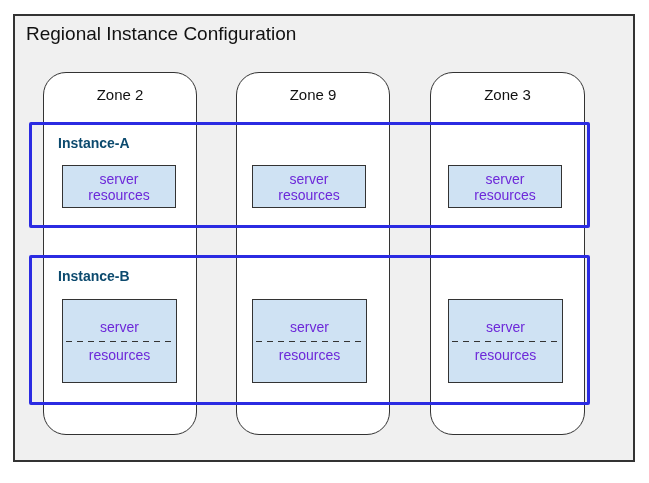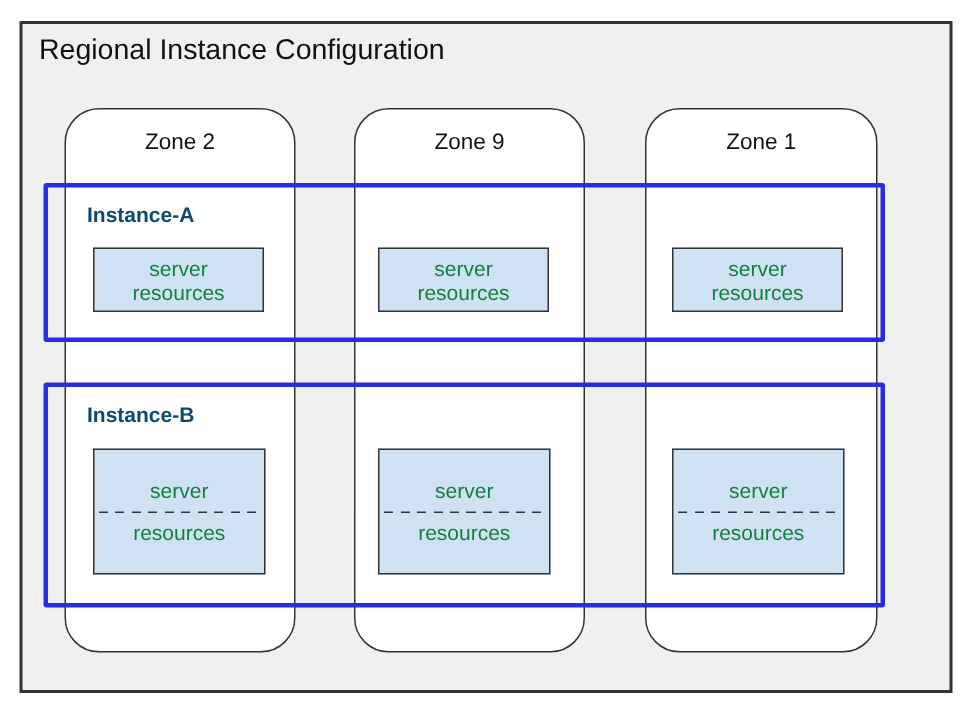--- a/index.html
+++ b/index.html
@@ -80,21 +80,21 @@
     box-sizing: border-box;
     background: #cfe2f3;
     border: 1px solid #333333;
     display: flex;
     flex-direction: column;
     align-items: center;
     justify-content: center;
     text-align: center;
     font-size: 14px;
     line-height: 16px;
-    color: #15803d;
+    color: #6d28d9;
     z-index: 3;
   }
   .row-a { top: 165px; height: 43px; width: 114px; }
   .row-b { top: 299px; height: 84px; width: 115px; }
   .col-1 { left: 62px; }
   .col-2 { left: 252px; }
   .col-3 { left: 448px; }
   .row-b { gap: 12px; }
   .dashed-divider {
     position: absolute;
@@ -114,21 +114,21 @@
 
   <div class="diagram-title">Regional Instance Configuration</div>
 
   <div class="zone zone-1">
     <span class="zone-label">Zone 2</span>
   </div>
   <div class="zone zone-2">
     <span class="zone-label">Zone 9</span>
   </div>
   <div class="zone zone-3">
-    <span class="zone-label">Zone 1</span>
+    <span class="zone-label">Zone 3</span>
   </div>
 
   <div class="instance-rect instance-a">
     <span class="instance-label">Instance-A</span>
   </div>
 
   <div class="instance-rect instance-b">
     <span class="instance-label">Instance-B</span>
   </div>
 

